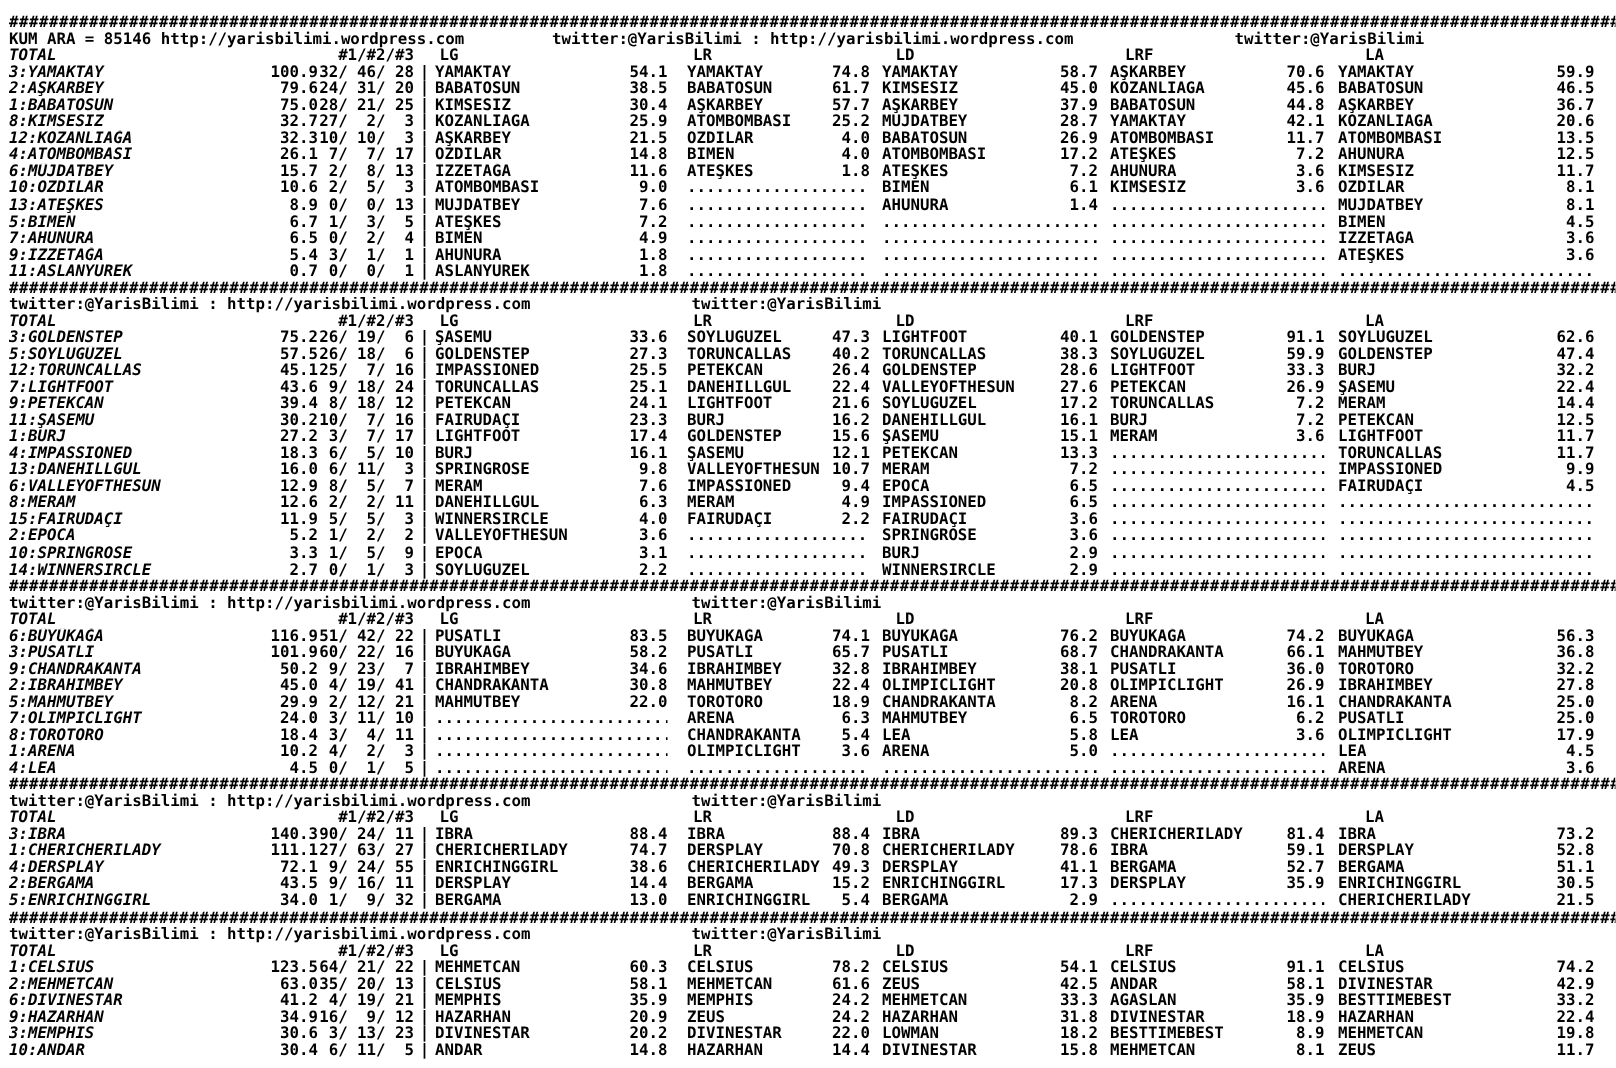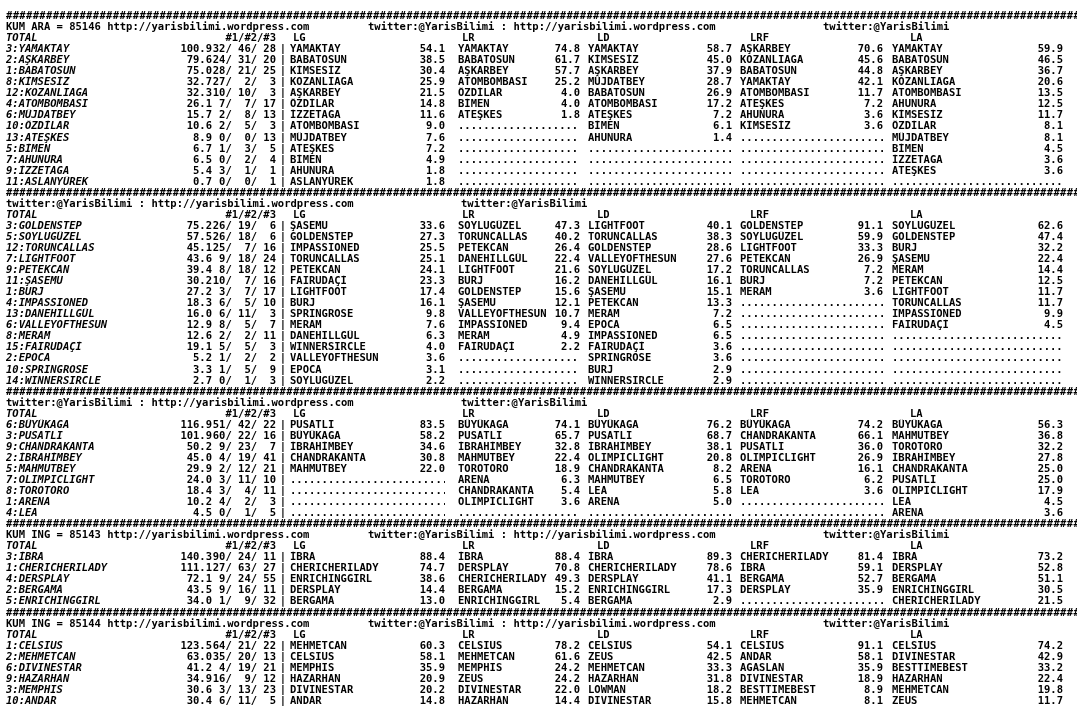--- a/index.html
+++ b/index.html
@@ -334,21 +334,21 @@
       <span class="fcnt"> 2/  2/ 11</span>
       <span class="fpipe">|</span>
       <span class="cell c0"><span class="sname">DANEHILLGÜL</span><span class="sval">6.3</span></span>
       <span class="cell c1"><span class="sname">MERAM</span><span class="sval">4.9</span></span>
       <span class="cell c2"><span class="sname">IMPASSIONED</span><span class="sval">6.5</span></span>
       <span class="cell c3"><span class="dots">........................................</span></span>
       <span class="cell c4"><span class="dots">........................................</span></span>
     </div>
     <div class="line">
       <span class="f1">15:FAIRUDAÇİ</span>
-      <span class="ftot">19.1</span>
+      <span class="ftot">11.9</span>
       <span class="fcnt"> 5/  5/  3</span>
       <span class="fpipe">|</span>
       <span class="cell c0"><span class="sname">WINNERSIRCLE</span><span class="sval">4.0</span></span>
       <span class="cell c1"><span class="sname">FAIRUDAÇİ</span><span class="sval">2.2</span></span>
       <span class="cell c2"><span class="sname">FAIRUDAÇİ</span><span class="sval">3.6</span></span>
       <span class="cell c3"><span class="dots">........................................</span></span>
       <span class="cell c4"><span class="dots">........................................</span></span>
     </div>
     <div class="line">
       <span class="f1">2:EPOCA</span>
@@ -497,21 +497,20 @@
       <span class="cell c0"><span class="dots">........................................</span></span>
       <span class="cell c1"><span class="dots">........................................</span></span>
       <span class="cell c2"><span class="dots">........................................</span></span>
       <span class="cell c3"><span class="dots">........................................</span></span>
       <span class="cell c4"><span class="sname">ARENA</span><span class="sval">3.6</span></span>
     </div>
     <div class="line">
       <span class="hash">########################################################################################################################################################################################################</span>
     </div>
     <div class="line">
-      <span class="t1">KUM ING = 85143 http://yarisbilimi.wordpress.com</span>
       <span class="t2">twitter:@YarisBilimi : http://yarisbilimi.wordpress.com</span>
       <span class="t3">twitter:@YarisBilimi</span>
     </div>
     <div class="line">
       <span class="f1">TOTAL</span>
       <span class="ftot"></span>
       <span class="fcnt">#1/#2/#3</span>
       <span class="fpipe"></span>
       <span class="cell c0"><span class="hlab0">LG</span></span>
       <span class="cell c1"><span class="hlab1">LR</span></span>
@@ -571,21 +570,20 @@
       <span class="cell c0"><span class="sname">BERGAMA</span><span class="sval">13.0</span></span>
       <span class="cell c1"><span class="sname">ENRICHINGGIRL</span><span class="sval">5.4</span></span>
       <span class="cell c2"><span class="sname">BERGAMA</span><span class="sval">2.9</span></span>
       <span class="cell c3"><span class="dots">........................................</span></span>
       <span class="cell c4"><span class="sname">CHERICHERILADY</span><span class="sval">21.5</span></span>
     </div>
     <div class="line">
       <span class="hash">########################################################################################################################################################################################################</span>
     </div>
     <div class="line">
-      <span class="t1">KUM ING = 85144 http://yarisbilimi.wordpress.com</span>
       <span class="t2">twitter:@YarisBilimi : http://yarisbilimi.wordpress.com</span>
       <span class="t3">twitter:@YarisBilimi</span>
     </div>
     <div class="line">
       <span class="f1">TOTAL</span>
       <span class="ftot"></span>
       <span class="fcnt">#1/#2/#3</span>
       <span class="fpipe"></span>
       <span class="cell c0"><span class="hlab0">LG</span></span>
       <span class="cell c1"><span class="hlab1">LR</span></span>

